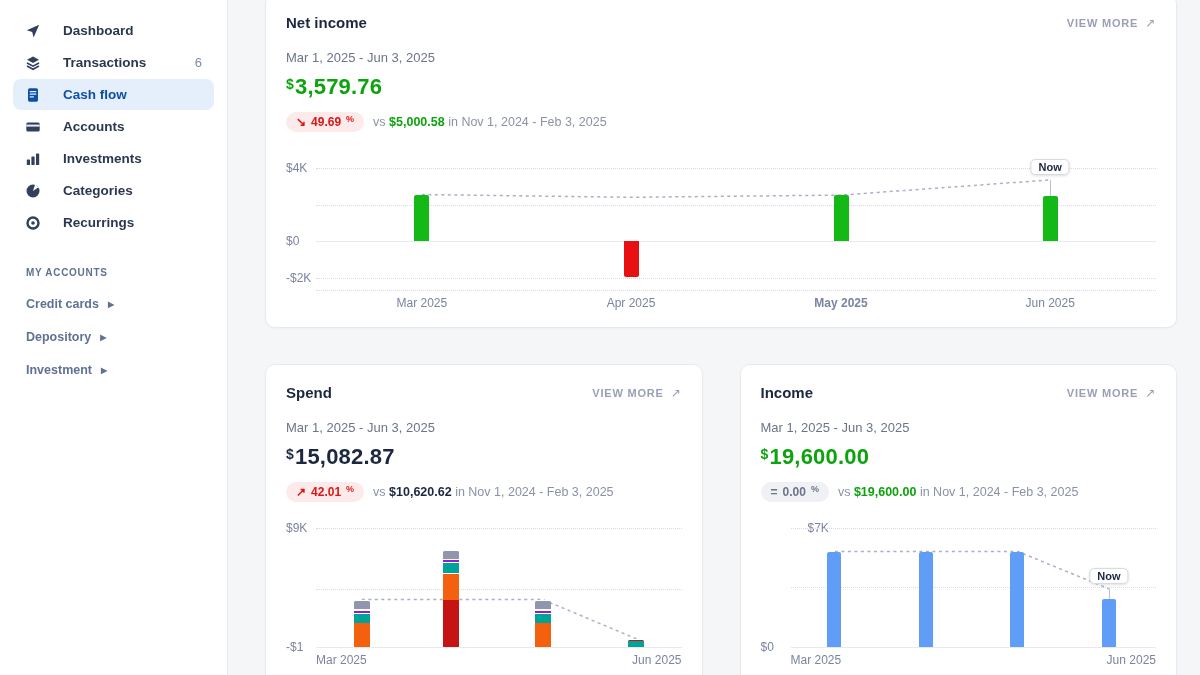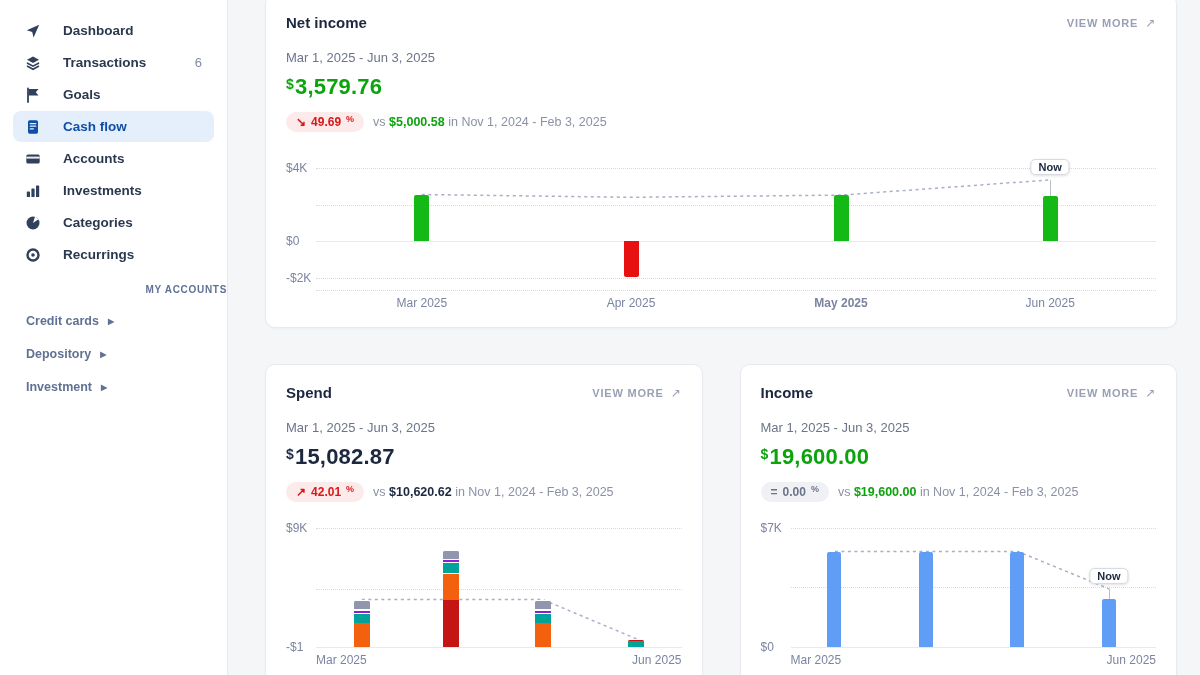--- a/index.html
+++ b/index.html
@@ -7,21 +7,21 @@
   body { background:#f5f6f8; font-family:"Liberation Sans", sans-serif; color:#1c2740; position:relative; }
 
   
   .sidebar { position:absolute; left:0; top:0; bottom:0; width:228px; background:#fff; border-right:1px solid #e7e9ee; }
   .nav { padding-top:15px; }
   .nav-item { display:flex; align-items:center; gap:22px; height:31px; margin:0 13px 1px 13px; padding:0 12px; border-radius:8px; font-size:13.5px; font-weight:700; color:#2b3850; cursor:pointer; }
   .nav-item .ic { width:16px; height:16px; display:flex; align-items:center; justify-content:center; color:#31405c; }
   .nav-item.active { background:#e5effb; color:#0d4fa6; }
   .nav-item.active .ic { color:#0d4fa6; }
   .nav-badge { margin-left:auto; font-weight:500; font-size:13px; color:#7f8aa3; }
-  .acct-header { margin:14px 0 0 26px; font-size:10px; font-weight:700; letter-spacing:.7px; color:#607293;text-align:right; }
+  .acct-header { margin:29px 0 0 26px; font-size:10px; font-weight:700; letter-spacing:.7px; color:#607293; }
   .acct-item { display:flex; align-items:center; gap:9px; margin:19px 0 0 26px; font-size:12.5px; font-weight:700; color:#607293; cursor:pointer; }
   .acct-item .caret { font-size:8px; color:#607293; }
 
   
   .main { margin-left:228px; padding:0 23px 0 37px; }
   .card { background:#fff; border:1px solid #e8eaef; border-radius:10px; padding:18px 20px; box-shadow:0 1px 2px rgba(16,24,40,.03); }
   .card-net { margin-top:-6px; height:334px; }
   .row2 { display:flex; gap:37px; margin-top:36px; }
   .row2 .card { flex:1; height:330px; }
 
@@ -86,29 +86,20 @@
       <span class="ic">
         <svg width="16" height="16" viewBox="0 0 16 16">
             <path d="M8 1.5 L14 4.8 L8 8.1 L2 4.8 Z" fill="currentColor"></path>
             <path d="M2.5 8.2 L8 11.2 L13.5 8.2" stroke="currentColor" stroke-width="1.6" fill="none" stroke-linecap="round"></path>
             <path d="M2.5 11.3 L8 14.3 L13.5 11.3" stroke="currentColor" stroke-width="1.6" fill="none" stroke-linecap="round"></path>
           </svg>
       </span>
       <span>Transactions</span>
       <span class="nav-badge">6</span>
     </div>
-    <div class="nav-item">
-      <span class="ic">
-        <svg width="16" height="16" viewBox="0 0 16 16">
-            <path d="M3 15 V1.5" stroke="currentColor" stroke-width="1.8" stroke-linecap="round"></path>
-            <path d="M3.8 2 H13.5 L10.8 5.2 L13.5 8.4 H3.8 Z" fill="currentColor"></path>
-          </svg>
-      </span>
-      <span>Goals</span>
-    </div>
     <div class="nav-item active">
       <span class="ic">
         <svg width="16" height="16" viewBox="0 0 16 16">
             <rect x="3" y="1.3" width="10" height="13.4" rx="1.6" fill="currentColor"></rect>
             <path d="M5.2 4.6 H10.8 M5.2 7.2 H10.8 M5.2 9.8 H8.4" stroke="#e5effb" stroke-width="1.3" stroke-linecap="round"></path>
           </svg>
       </span>
       <span>Cash flow</span>
     </div>
     <div class="nav-item">
@@ -313,21 +304,21 @@
         </span>
         <span class="vs-line">
           <span>vs</span>
           <b class="amt-green">$19,600.00</b>
           <span>in Nov 1, 2024 - Feb 3, 2025</span>
         </span>
       </div>
       <div class="chart" id="chart-income">
         <div class="chart-body">
           <div class="y-axis">
-              <div class="ylab" style="top: 7.67114px;">$7K</div>
+              <div class="ylab" style="top: 7.67114px; margin-left: 47px;">$7K</div>
               <div class="ylab" style="top: 127px;">$0</div>
             </div>
           <div class="plot h127">
               <div class="grid" style="top: 7.67114px;"></div>
               <div class="grid" style="top: 67.3356px;"></div>
               <div class="grid solid" style="top: 127px;"></div>
               <svg width="366" height="127" class="trend">
                 <polyline points="43.9,31.5 135.4,31.5 226.9,31.5 318.4,69.0" fill="none" stroke="#a8b0c8" stroke-width="1.5" stroke-dasharray="3 3.5"></polyline>
               </svg>
               <div class="seg" style="width: 14px; left: 36.9px; top: 31.5px; height: 95.5px; background: rgb(95, 157, 247); border-radius: 2px 2px 0px 0px;"></div>

